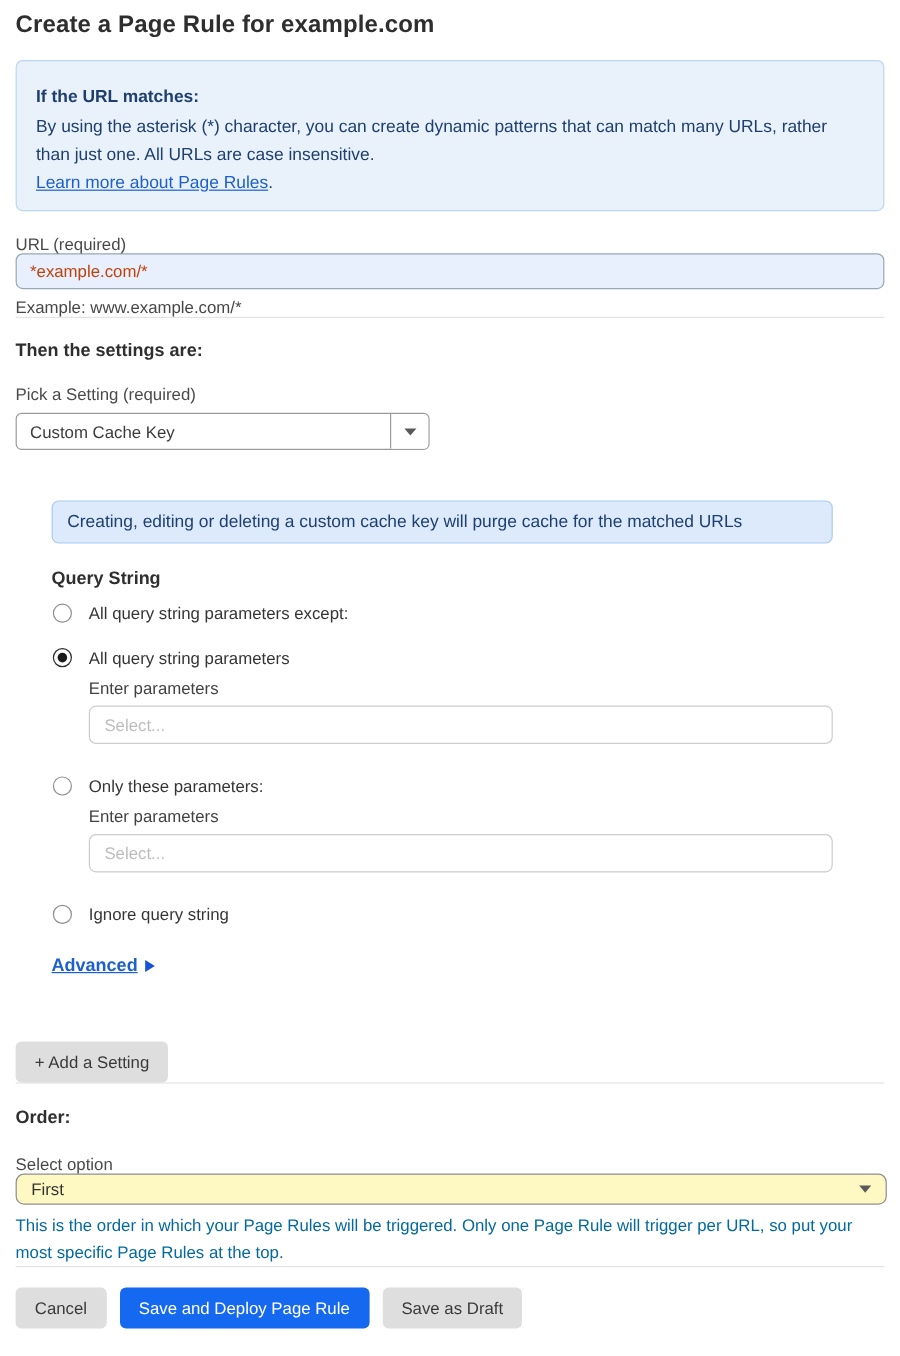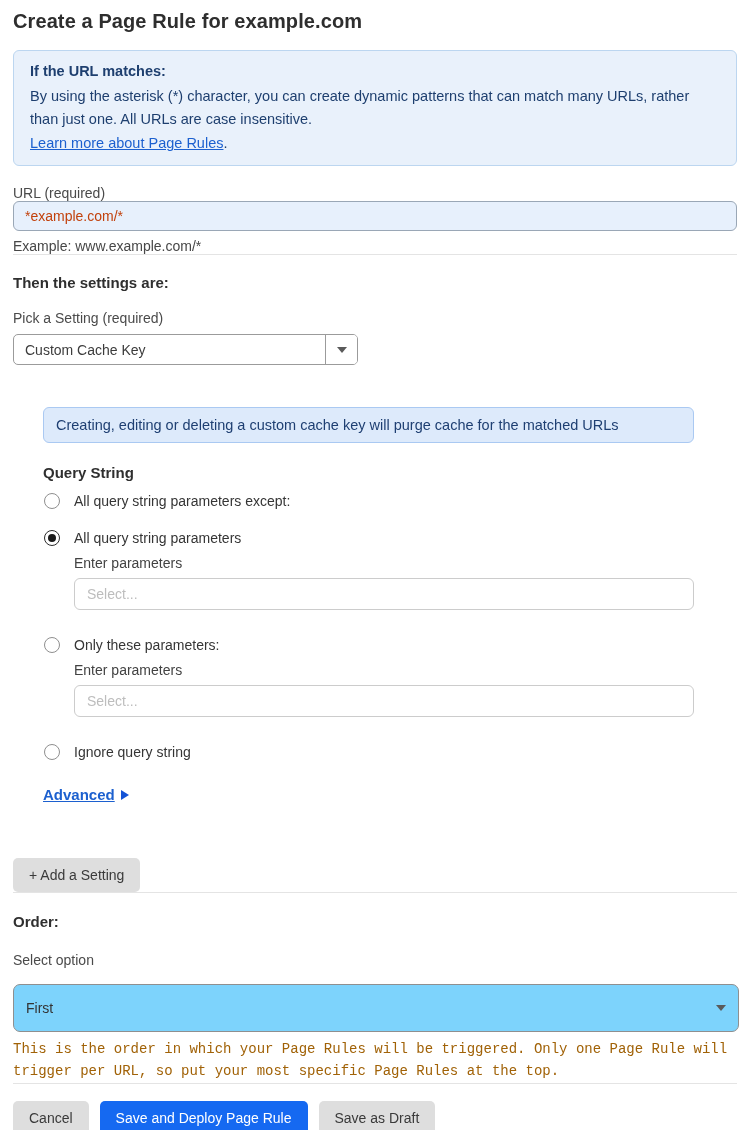--- a/index.html
+++ b/index.html
@@ -20,21 +20,21 @@
     letter-spacing: 0.1px;
     margin-top: 2px;
   }
 
   
   .info-box {
     margin-top: 17px;
     background: #e9f1fb;
     border: 1px solid #bcd6f0;
     border-radius: 6px;
-    padding: 12px 16px 14px 16px;
+    padding: 22px 16px 14px 16px;
     color: #1e3f6f;
   }
   .info-box .info-heading {
     font-weight: 700;
     font-size: 14.5px;
     margin-bottom: 6px;
   }
   .info-box .info-body {
     font-size: 14.5px;
     line-height: 1.6;
@@ -225,43 +225,42 @@
   }
   .btn-gray { background: #dedede; color: #3a3a3a; }
   .btn-blue { background: #1569f1; color: #ffffff; }
 
   .add-setting-btn { margin-top: 55px; }
   .divider-2 { margin-top: 17px; }
   .order-heading { margin-top: 20px; }
   .order-label { margin-top: 22px; }
 
   .order-select {
-    margin-top: 16px;
+    margin-top: 0;
     width: 726px;
-    height: 48px;
+    height: 26px;
     border: 1px solid #8f8f8f;
     border-radius: 7px;
-    background: #7dd3fc;
+    background: #fef9c3;
     display: flex;
     align-items: center;
     padding: 0 12px;
     cursor: pointer;
   }
   .order-select .select-value {
     flex: 1;
     font-size: 14px;
     color: #333;
   }
   .order-desc {
     font-size: 14px;
-    color: #a16207;
+    color: #0369a1;
     line-height: 1.55;
     margin-top: 7px;
     max-width: 720px;
-    font-family: Liberation Mono, monospace;
   }
   .divider-3 { margin-top: 9px; }
 
   .footer-row {
     margin-top: 17px;
     display: flex;
     align-items: center;
   }
   .footer-row .btn + .btn { margin-left: 11px; }
 </style>

